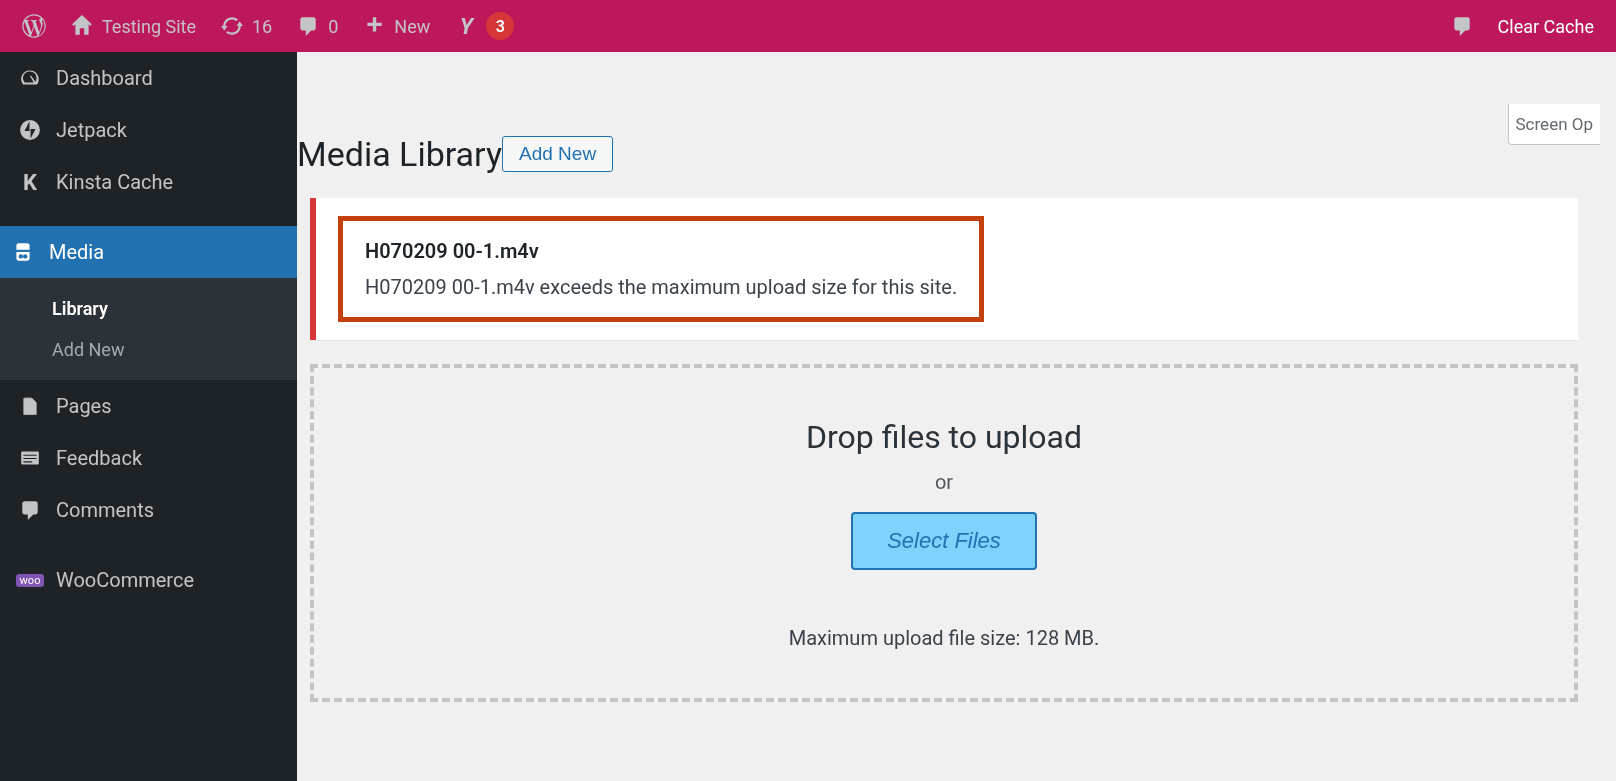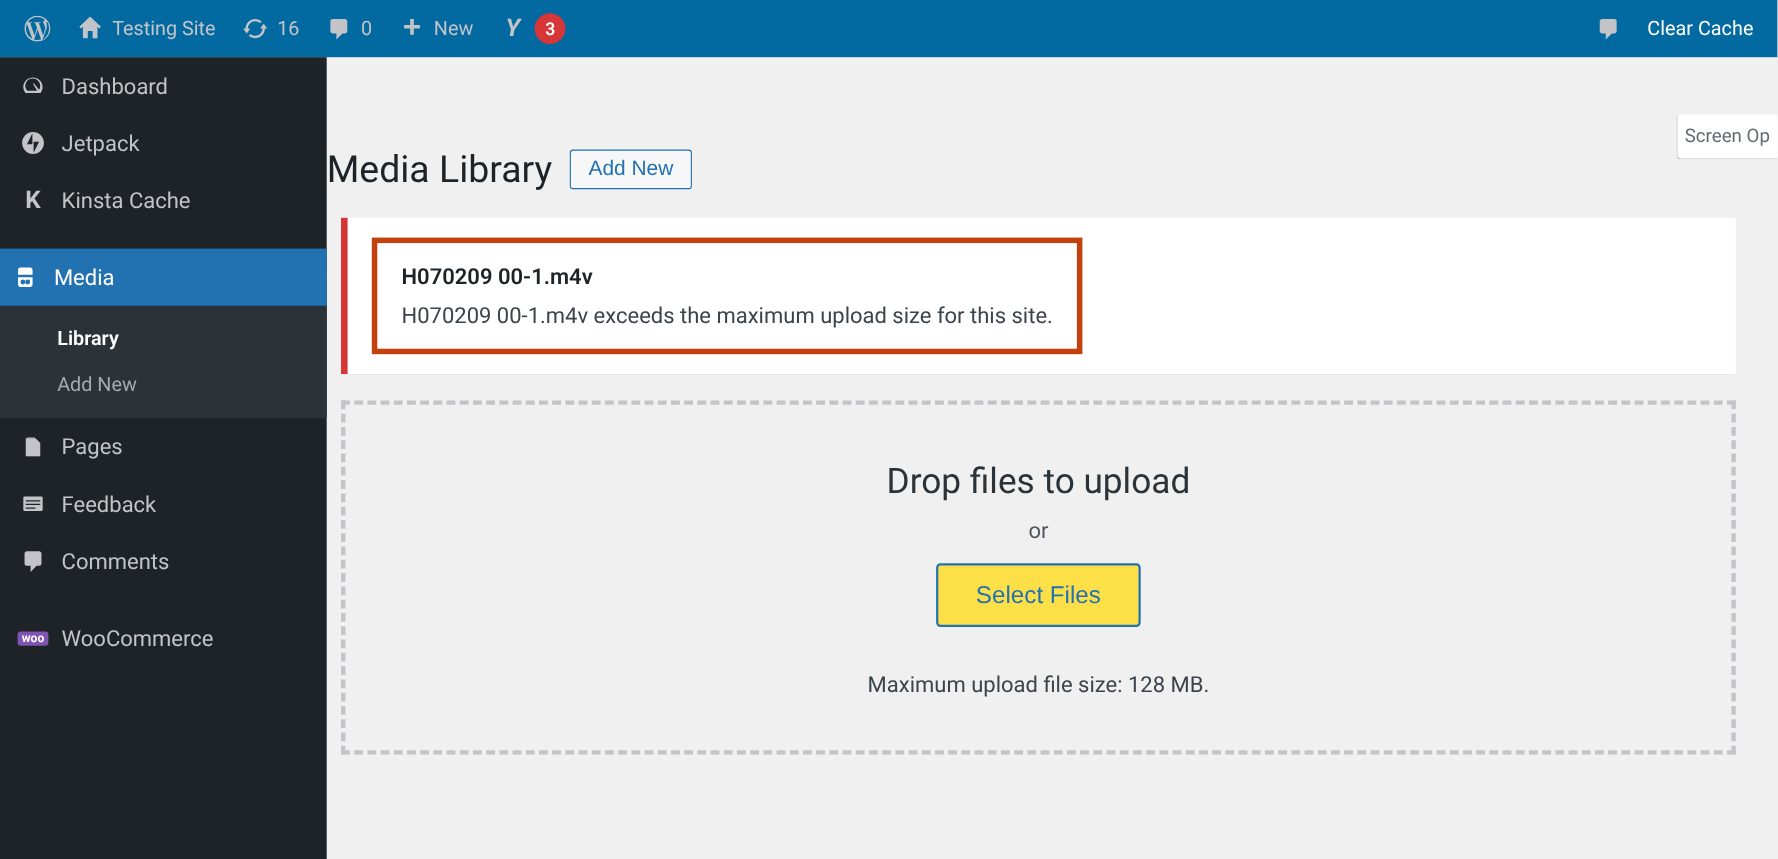--- a/index.html
+++ b/index.html
@@ -1,58 +1,58 @@
 <!DOCTYPE html>
 <html><head>
 <meta charset="utf-8">
 <style>
 * { margin: 0; padding: 0; box-sizing: border-box; }
 body { font-family: -apple-system, BlinkMacSystemFont, "Segoe UI", Roboto, sans-serif; background: #f0f0f1; overflow: hidden; }
 
 
-.admin-bar { height: 52px; background: #0369a1; color: #c3c4c7; display: flex; align-items: center; padding: 0 10px; font-size: 18px; text-align: center; }
+.admin-bar { height: 52px; background: #be185d; color: #c3c4c7; display: flex; align-items: center; padding: 0 10px; font-size: 18px; text-align: center; }
 .admin-bar .ab-item { display: flex; align-items: center; padding: 0 12px; height: 52px; cursor: pointer; gap: 8px; }
 .admin-bar .right { margin-left: auto; display: flex; }
 .badge-circle { background: #d63638; color: #fff; border-radius: 50%; width: 28px; height: 28px; display: inline-flex; align-items: center; justify-content: center; font-size: 16px; font-weight: 600; }
 
 
 .admin-sidebar { position: fixed; top: 52px; left: 0; bottom: 0; width: 297px; background: #1d2327; color: #c3c4c7; font-size: 20px; }
 .menu-item { display: flex; align-items: center; padding: 14px 18px; gap: 14px; cursor: pointer; }
 .menu-item.current { background: #2271b1; color: #fff; position: relative; padding-left: 11px; }
 .menu-item.current::after { content: ""; position: absolute; right: -12px; top: 50%; transform: translateY(-50%); border: 12px solid transparent; border-right-color: #f0f0f1; }
 .menu-separator { height: 18px; }
 .submenu { background: #2c3338; padding: 10px 0; }
 .submenu .sub-item { padding: 10px 18px 10px 52px; font-size: 18px; cursor: pointer; }
 .submenu .sub-item.current { color: #fff; font-weight: 600; }
 .submenu .sub-item:not(.current) { color: #a7aaad; }
 .menu-icon { width: 24px; height: 24px; display: inline-flex; align-items: center; justify-content: center; flex-shrink: 0; }
 
 
 .main { margin-left: 272px; margin-top: 52px; padding: 0; position: relative; }
-.screen-options { position: absolute; top: 0; right: 0; background: #fff; border: 1px solid #c3c4c7; border-top: none; border-right: none; border-radius: 0 0 0 4px; padding: 10px 7px; font-size: 17px; color: #646970; cursor: pointer; }
-
-.page-head { display: flex; align-items: center; gap: 16px; padding: 30px 25px 24px; }
+.screen-options { position: absolute; top: 0; right: 16px; background: #fff; border: 1px solid #c3c4c7; border-top: none; border-right: none; border-radius: 0 0 0 4px; padding: 10px 7px; font-size: 17px; color: #646970; cursor: pointer; }
+
+.page-head { display: flex; align-items: center; padding: 30px 25px 24px; }
 .page-title { font-size: 34px; font-weight: 400; color: #1d2327; }
 .add-new-btn { border: 1px solid #2271b1; color: #2271b1; background: #f6f7f7; padding: 6px 16px; font-size: 19px; border-radius: 3px; cursor: pointer; }
 
 .error-notice { margin: 0 38px 20px; background: #fff; border-left: 6px solid #d63638; box-shadow: 0 1px 1px rgba(0,0,0,.04); padding: 18px 22px; }
 .highlight-box { border: 5px solid #c2410c; padding: 18px 22px; display: inline-block; min-width: 600px; }
 .error-filename { font-size: 20px; font-weight: 600; color: #1d2327; margin-bottom: 12px; }
 .error-msg { font-size: 20px; color: #3c434a; }
 
 .uploader { margin: 24px 38px; border: 4px dashed #c3c4c7; background: #f0f0f1; padding: 50px 20px 48px; text-align: center; }
 .uploader .drop-title { font-size: 32px; color: #2c3338; margin-bottom: 14px; }
 .uploader .or { font-size: 20px; color: #50575e; margin-bottom: 18px; }
-.select-files-btn { border: 2px solid #2271b1; color: #2271b1; background: #fde047; padding: 14px 34px; font-size: 22px; border-radius: 4px; cursor: pointer; margin-bottom: 40px; }
+.select-files-btn { border: 2px solid #2271b1; color: #2271b1; background: #7dd3fc; padding: 14px 34px; font-size: 22px; border-radius: 4px; cursor: pointer; margin-bottom: 56px; font-style: italic; }
 .max-size { font-size: 20px; color: #3c434a; }
 
 
 svg { fill: currentColor; }
 .kinsta-k { font-weight: 700; font-size: 22px; width: 24px; text-align: center; }
-.woo-badge { background: #7f54b3; color: #fff; font-size: 11px; font-weight: 700; padding: 0 4px; border-radius: 3px; letter-spacing: 0; }
+.woo-badge { background: #7f54b3; color: #fff; font-size: 11px; font-weight: 400; padding: 0 4px; border-radius: 3px; letter-spacing: 0; }
 </style>
 </head>
 <body>
 
 <div class="admin-bar">
   <div class="ab-item">
     <span class="menu-icon">
       <svg viewBox="0 0 20 20" width="24" height="24">
           <path d="M10 .2C4.6.2.2 4.6.2 10s4.4 9.8 9.8 9.8 9.8-4.4 9.8-9.8S15.4.2 10 .2zM1.3 10c0-1.3.3-2.5.8-3.5l4.1 11.3C3.4 16.4 1.3 13.5 1.3 10zm8.7 8.7c-.9 0-1.7-.1-2.5-.4l2.6-7.6 2.7 7.3c0 .1 0 .1.1.1-.9.4-1.9.6-2.9.6zm1.2-12.8c.5 0 1-.1 1-.1.5 0 .4-.7-.1-.7 0 0-1.4.1-2.3.1-.8 0-2.2-.1-2.2-.1-.5 0-.5.7-.1.7 0 0 .4.1.9.1l1.3 3.7-1.9 5.7-3.2-9.4c.5 0 1-.1 1-.1.5 0 .4-.7-.1-.7 0 0-1.4.1-2.3.1h-.5C4.3 2.8 7 1.3 10 1.3c2.3 0 4.3.9 5.9 2.3h-.1c-.8 0-1.4.7-1.4 1.5 0 .7.4 1.3.8 2 .3.6.7 1.3.7 2.4 0 .7-.3 1.6-.7 2.8l-.9 2.9-3.1-9.3zm6.4-.7c.8 1.4 1.2 3 1.2 4.8 0 3.7-2 6.9-5 8.7l2.7-7.6c.5-1.2.7-2.2.7-3.1-.1-1-.3-1.9-.6-2.8z"></path>
         </svg>

